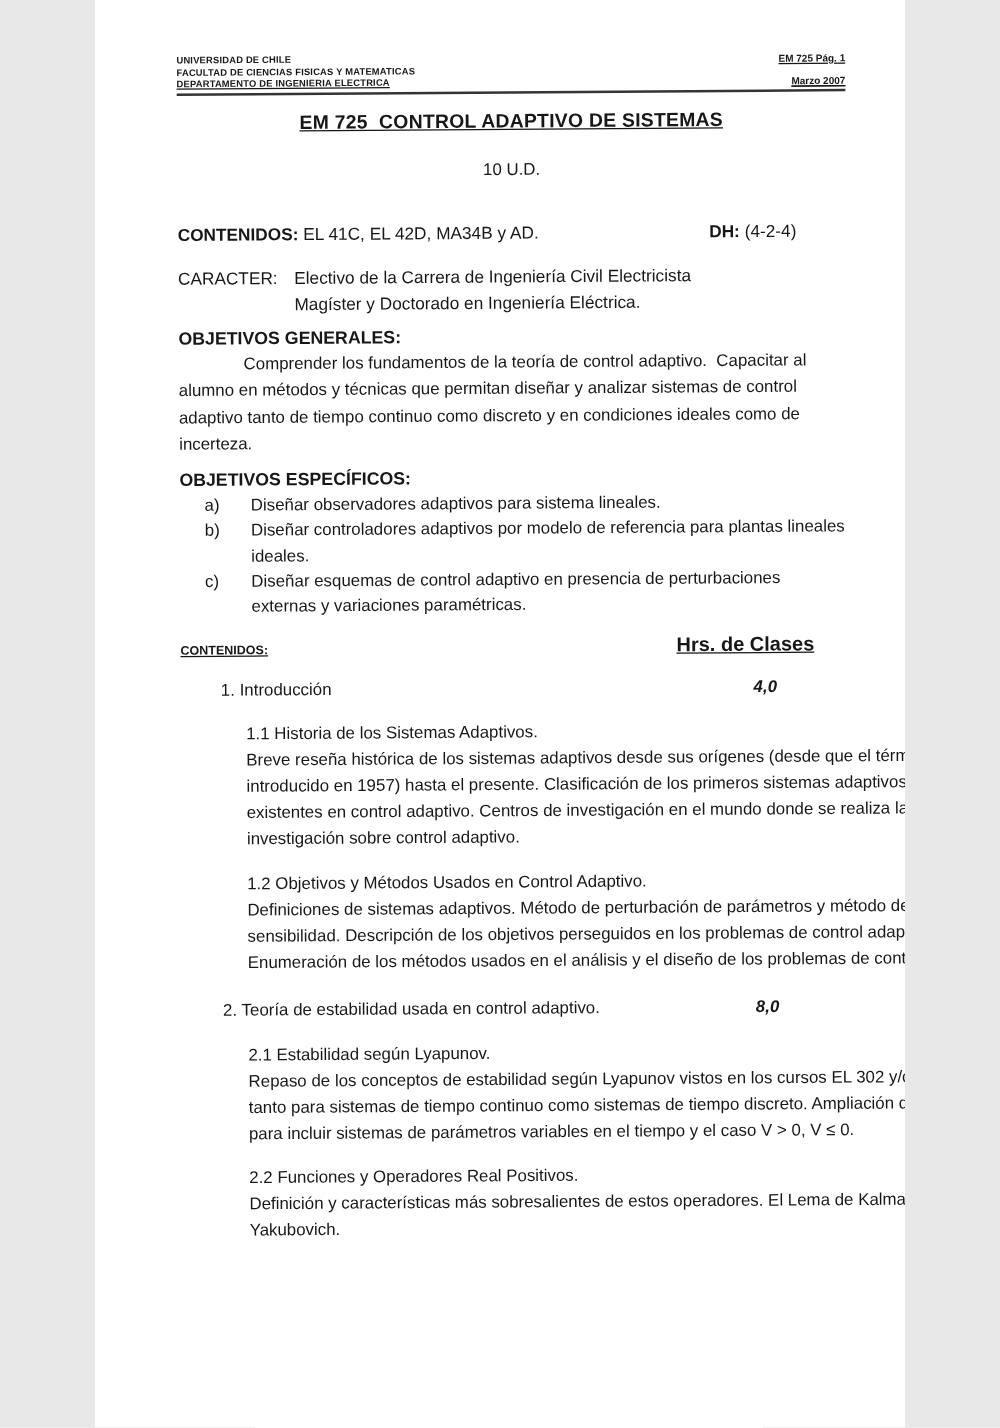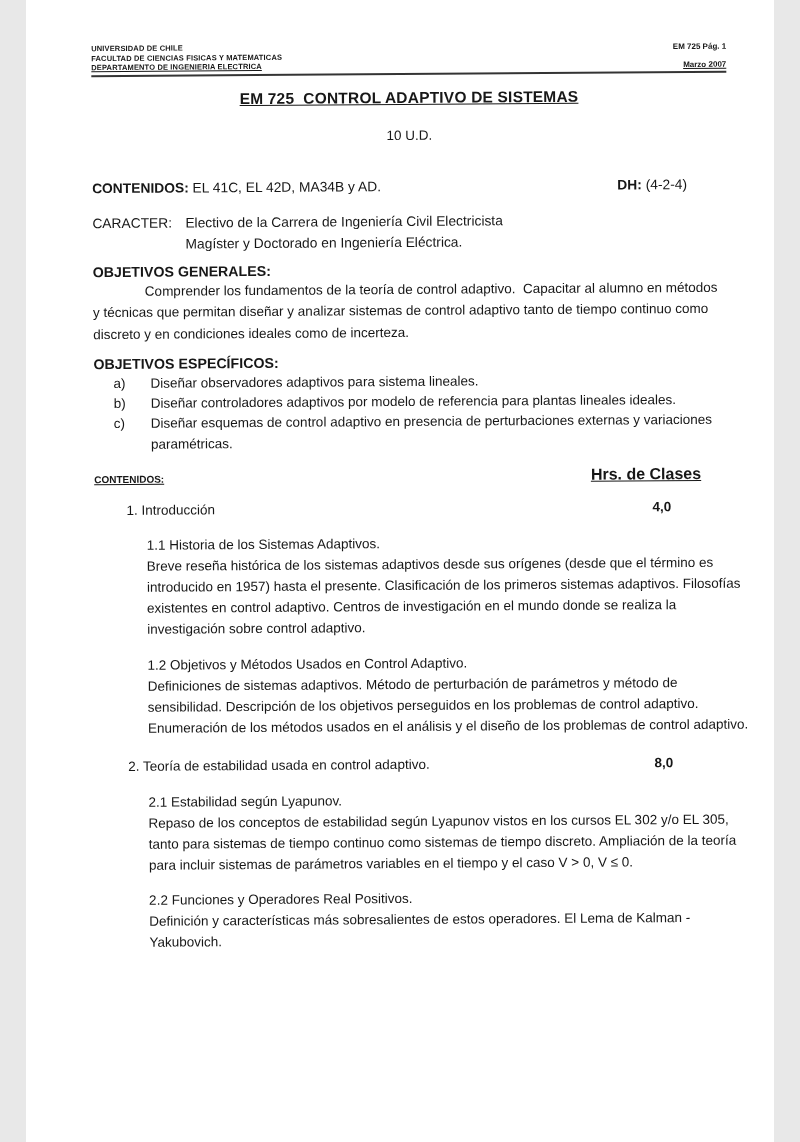--- a/index.html
+++ b/index.html
@@ -1,36 +1,36 @@
 <!DOCTYPE html>
 <html><head>
 <meta charset="utf-8">
 <style>
   html, body { margin: 0; padding: 0; background: #e8e8e8; }
   .page {
     position: relative;
-    width: 748px;
+    width: 648px;
     height: 1142px;
     background: #ffffff;
     overflow: hidden;
     font-family: "Liberation Sans", sans-serif;
     color: #171717;
     margin: 0 auto;
   }
   .tilt {
     transform: rotate(-0.4deg);
     transform-origin: 50% 40%;
     box-sizing: border-box;
     height: 100%;
     padding: 42px 45px 0 68px;
   }
   
   .hdr { display: flex; justify-content: space-between; align-items: flex-end; }
   .hdr-left { font-size: 7.5px; font-weight: bold; line-height: 9.5px; letter-spacing: 0.15px; }
-  .hdr-right { text-align: right; font-size: 8px; font-weight: bold; line-height: 9px; }
+  .hdr-right { text-align: right; font-size: 8px; font-weight: bold; line-height: 9px; text-decoration: underline; }
   .hdr-right .gap { margin-top: 9px; }
   .u { text-decoration: underline; }
   .rule { height: 2.5px; background: #343434; margin-top: 2px; }
   
   .title {
     font-size: 15.5px; font-weight: bold; text-align: center;
     margin: 14px 0 0 0; text-decoration: underline;
     white-space: pre-wrap; letter-spacing: 0.2px;
   }
   .ud { text-align: center; font-size: 13.5px; margin-top: 21px; }
@@ -49,21 +49,21 @@
   .oe-list { margin-top: 2px; }
   .oe-item { display: flex; font-size: 13.5px; line-height: 20.3px; margin-left: 20px; }
   .oe-item .mark { width: 37px; flex: none; }
   .oe-item .txt { width: 640px; }
   
   .cont-row { display: flex; justify-content: space-between; margin-top: 14px; align-items: baseline; }
   .cont-h { font-size: 10px; font-weight: bold; text-decoration: underline; }
   .hrs-h { font-size: 16px; font-weight: bold; text-decoration: underline; margin-right: 28px; }
   .sec-row { display: flex; justify-content: space-between; font-size: 13.5px; }
   .sec-row .sec-t { margin-left: 32px; }
-  .sec-row .hrs { font-weight: bold; margin-right: 58px; }
+  .sec-row .hrs { font-weight: bold; margin-right: 58px; font-style: italic; }
   .sec-1 { margin-top: 16px; }
   .sec-2 { margin-top: 20px; }
   .sub { margin-left: 52px; width: 602px; font-size: 13.5px; line-height: 21px; }
   .sub .body { white-space: pre-wrap; }
   .sub-11 { margin-top: 17px; }
   .sub-12 { margin-top: 15px; }
   .sub-21 { margin-top: 18px; }
   .sub-22 { margin-top: 14px; }
 </style>
 </head>

